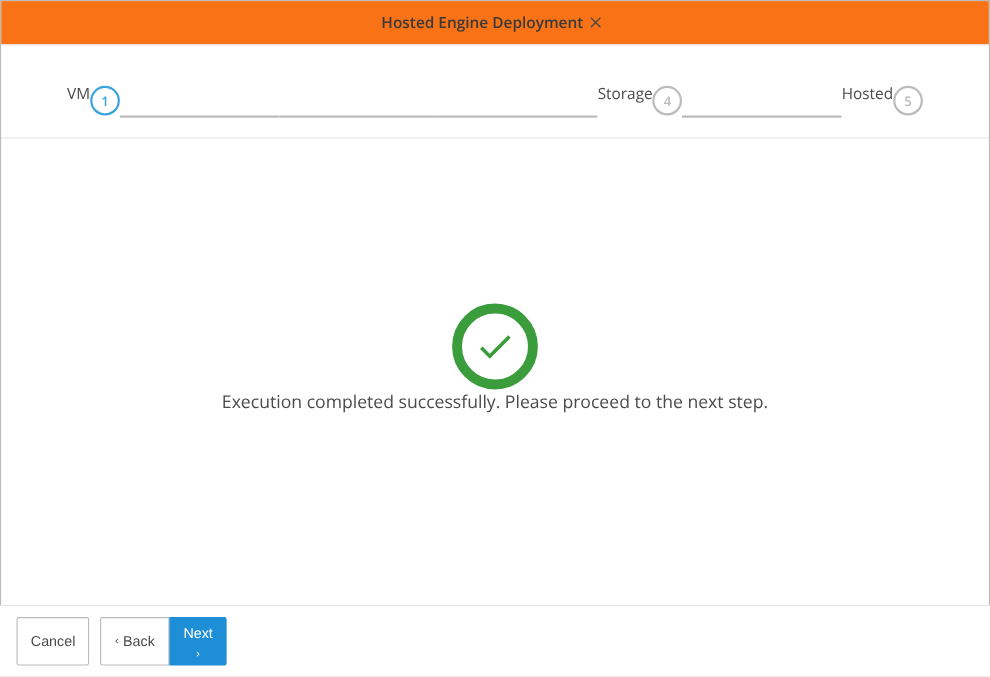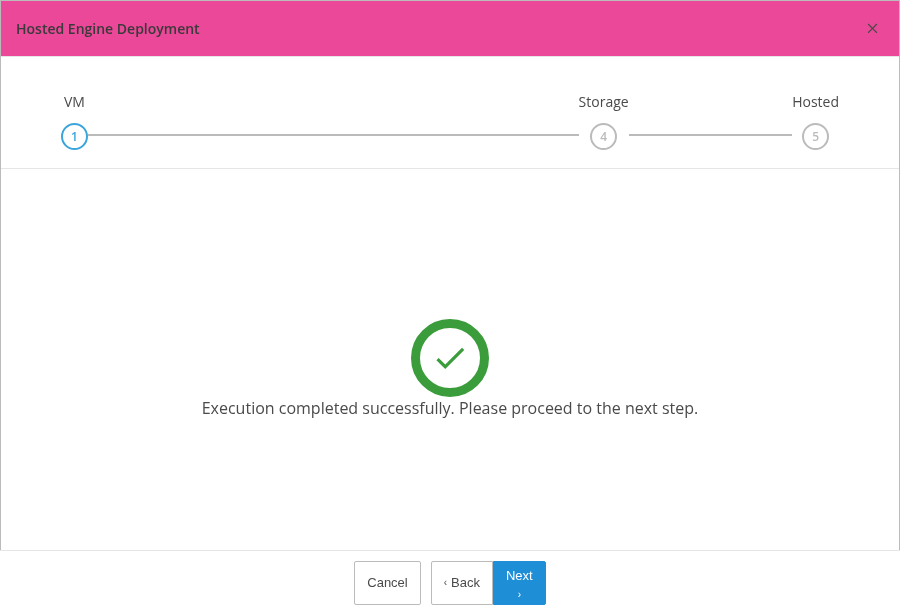--- a/index.html
+++ b/index.html
@@ -8,25 +8,25 @@
       background: #fff;
       width: 900px;
       height: 615px;
       overflow: hidden;
       color: #363636;
       border: 1px solid #bbb;
     }
     .header {
       display: flex;
       align-items: center;
-      justify-content: space-between;
+      justify-content: center;
       padding: 8px 15px;
-      background: #ec4899;
+      background: #f97316;
       border-bottom: 1px solid #e5e5e5;
-      height: 56px;
+      height: 40px;
     }
     .header-title {
       font-size: 14px;
       font-weight: 600;
       color: #3a3a3a;
     }
     .close-btn {
       background: none;
       border: none;
       cursor: pointer;
@@ -43,21 +43,21 @@
       border-bottom: 1px solid #e5e5e5;
     }
     .stepper {
       display: flex;
       align-items: center;
       justify-content: space-between;
       position: relative;
     }
     .step {
       display: flex;
-      flex-direction: column;
+      flex-direction: row;
       align-items: center;
       position: relative;
       flex: 0 0 auto;
     }
     .step-label {
       font-size: 14px;
       color: #4a4a4a;
       margin-bottom: 12px;
       white-space: nowrap;
     }
@@ -119,23 +119,23 @@
       font-size: 16px;
       color: #4a4a4a;
     }
 
     .footer {
       position: absolute;
       bottom: 0;
       left: 0;
       right: 0;
       border-top: 1px solid #e5e5e5;
-      padding: 10px 30px;
-      display: flex;
-      justify-content: center;
+      padding: 10px 15px;
+      display: flex;
+      justify-content: flex-start;
       gap: 10px;
       background: #fff;
     }
     .btn {
       font-size: 13px;
       padding: 4px 12px;
       border: 1px solid #bbb;
       background: #fff;
       color: #4a4a4a;
       border-radius: 2px;

